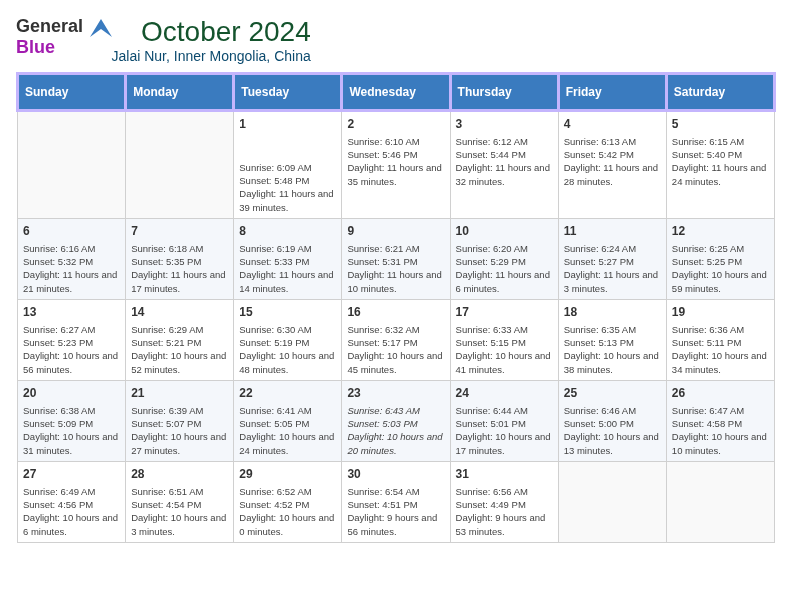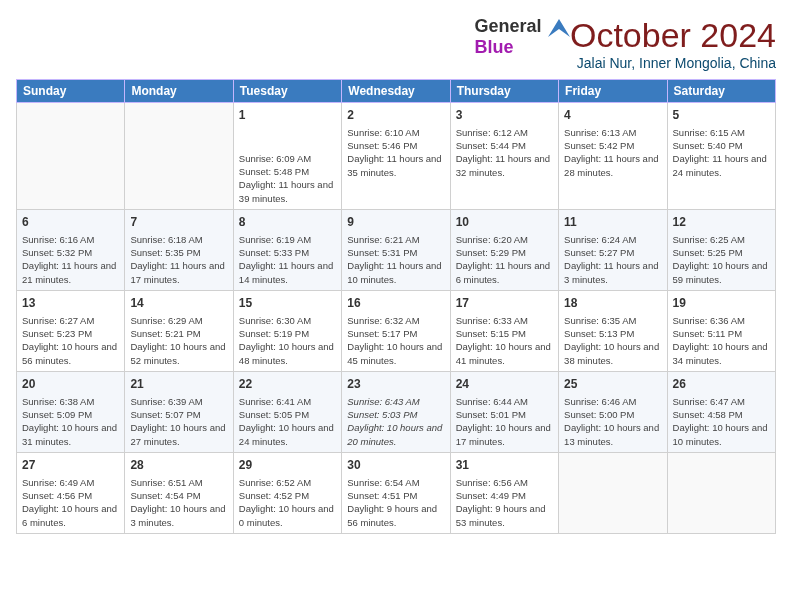--- a/index.html
+++ b/index.html
@@ -5,59 +5,59 @@
     * { box-sizing: border-box; margin: 0; padding: 0; }
     body {
       font-family: Arial, sans-serif;
       background: #fff;
       width: 792px;
       min-height: 612px;
       padding: 16px;
     }
     .header {
       display: flex;
-      justify-content: flex-end;
+      justify-content: flex-start;
       align-items: flex-start;
       margin-bottom: 8px;
     }
     .logo {
       display: flex;
       flex-direction: column;
       align-items: flex-start;
     }
     .logo-row {
       display: flex;
       align-items: center;
       gap: 4px;
     }
     .title-block {
       text-align: right;
     }
     .month-title {
-      font-size: 34px;
-      color: #7f1d1d;
+      font-size: 28px;
+      color: #14532d;
       font-weight: normal;
     }
     .location {
       font-size: 14px;
       color: #0c4a6e;
     }
     .calendar {
       width: 100%;
       border-collapse: collapse;
       font-size: 10.5px;
     }
     .calendar th {
       background-color: #3a7bbf;
       color: #fff;
       text-align: left;
-      padding: 4px 6px;
+      padding: 10px 6px;
       font-size: 12px;
       font-weight: bold;
-      border: 1px solid #c4b5fd;
+      border: 3px solid #c4b5fd;
     }
     .calendar td {
       vertical-align: top;
       border: 1px solid #d0d0d0;
       padding: 4px 5px;
       width: 108px;
       height: 80px;
       color: #333;
       line-height: 1.4;
     }

